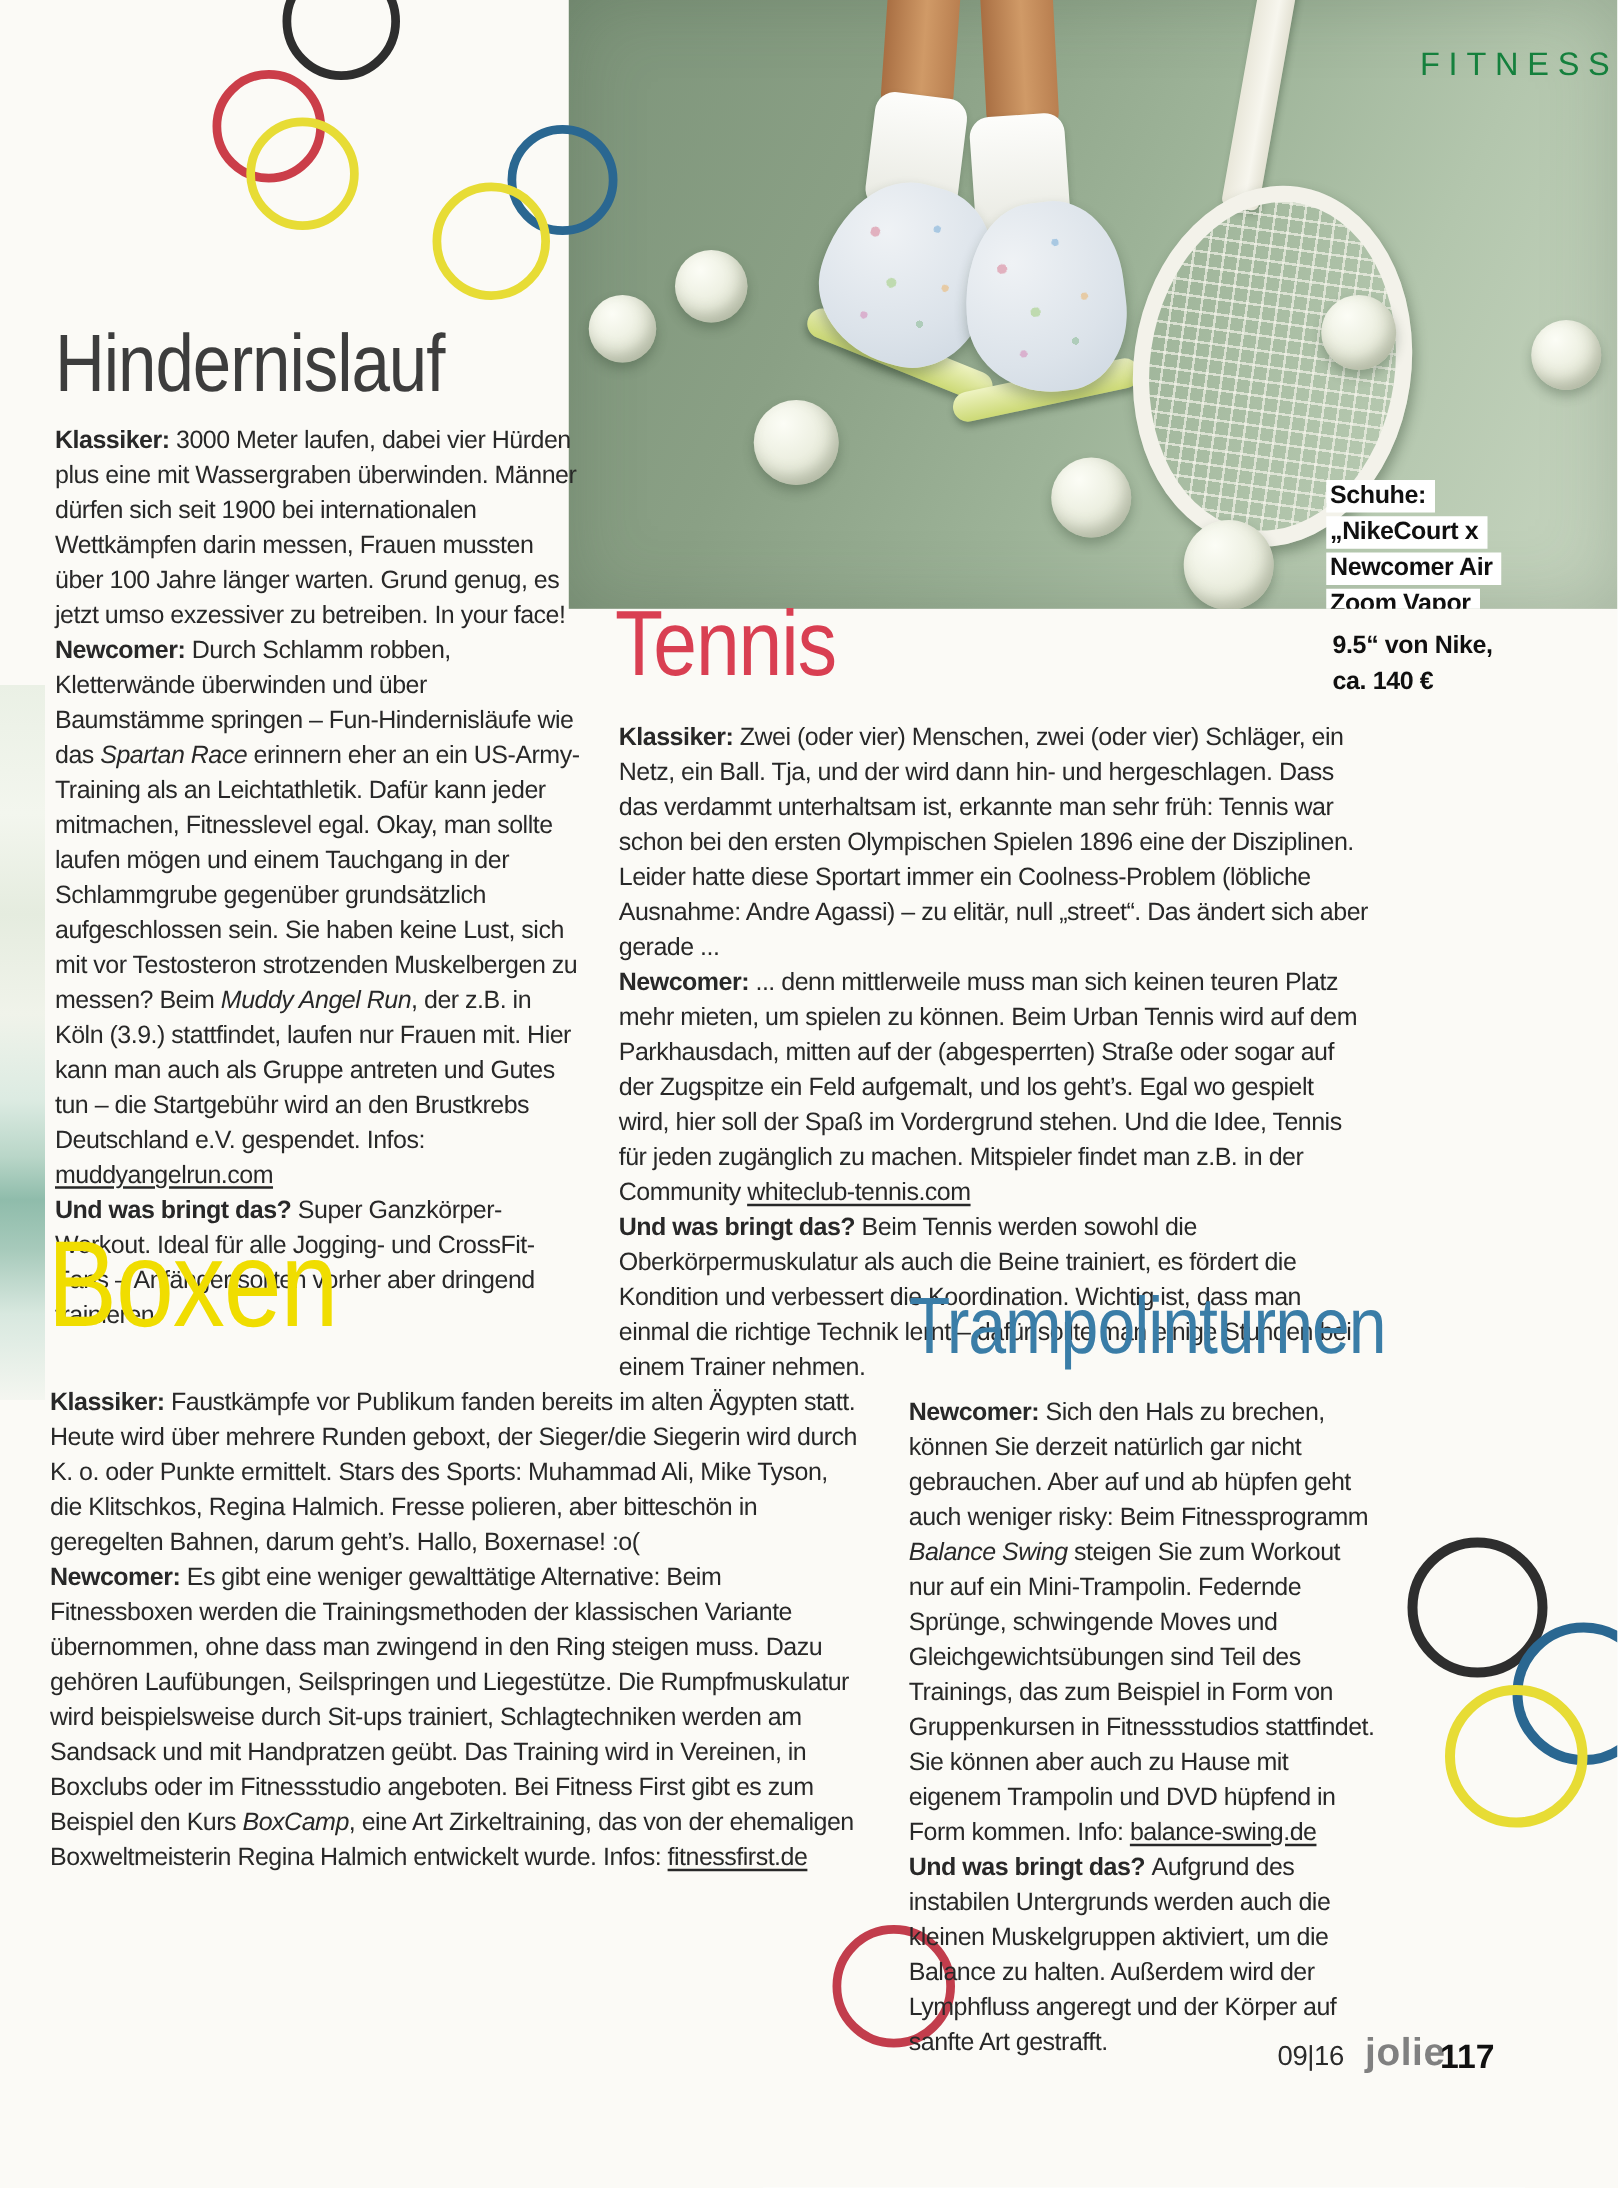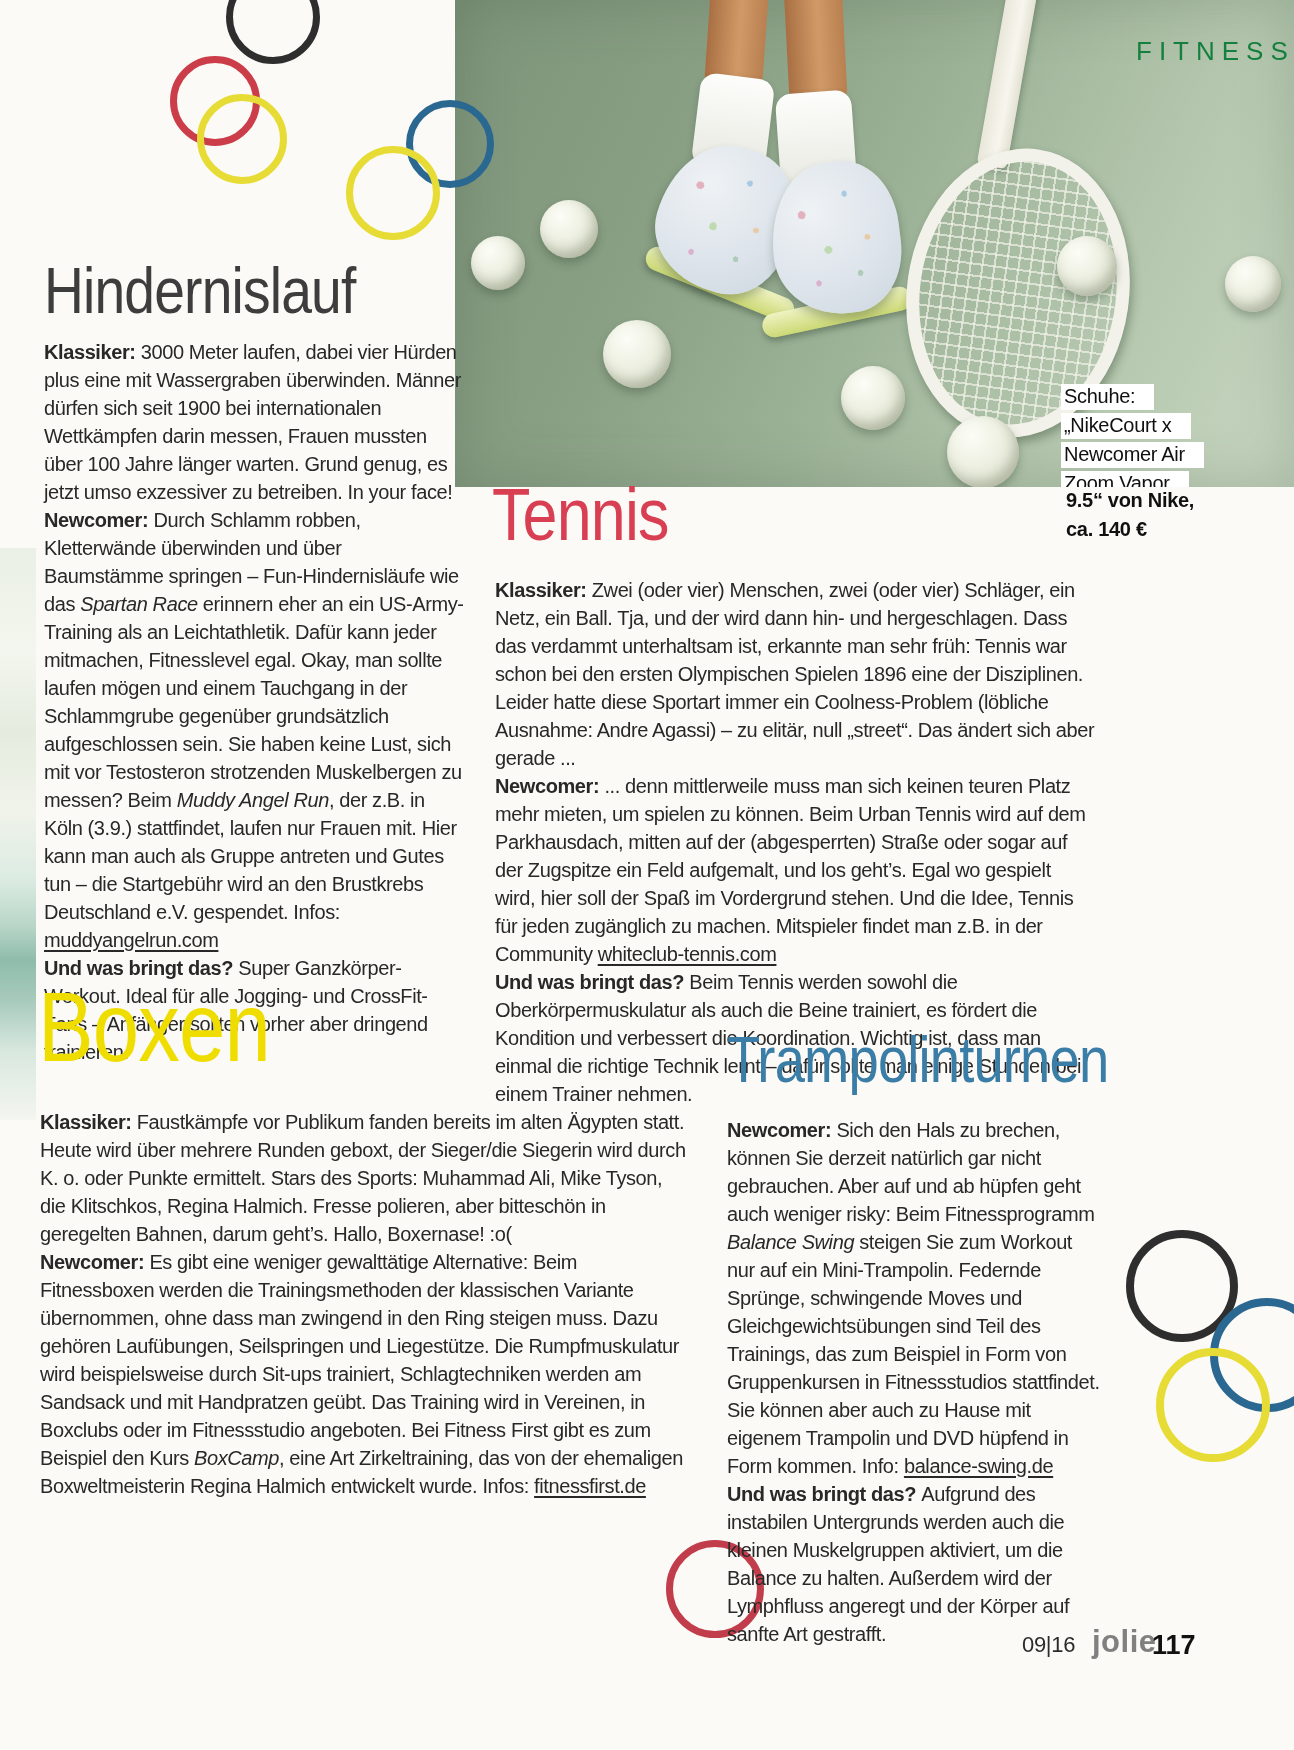--- a/index.html
+++ b/index.html
@@ -88,26 +88,26 @@
   .ball.b3{left:148px; top:320px; width:68px; height:68px;}
   .ball.b4{left:386px; top:366px; width:64px; height:64px;}
   .ball.b5{left:492px; top:416px; width:72px; height:72px;}
   .ball.b6{left:602px; top:236px; width:60px; height:60px;}
   .ball.b7{left:770px; top:256px; width:56px; height:56px;}
   
   .photo-caption{left:606px; top:384px; width:200px;}
   .photo-caption .cap-line{
     position:static; display:table;
     background:#ffffff; color:#101010;
-    font-weight:normal; font-size:20px; line-height:23px;
-    padding:1px 19px 2px 3px; margin-bottom:3px;
+    font-weight:bold; font-size:20px; line-height:23px;
+    padding:1px 7px 2px 3px; margin-bottom:3px;
     letter-spacing:-0.3px;
   }
   .caption-below{
-    position:absolute; left:1066px; top:486px; z-index:2;
+    position:absolute; left:1066px; top:502px; z-index:2;
     font-weight:bold; font-size:20px; line-height:29px; color:#101010;
     letter-spacing:-0.3px;
   }
   .caption-below div{white-space:nowrap;}
   
   .section-label{
     position:absolute; left:1136px; top:36px; z-index:3;
     font-size:26px; letter-spacing:7px; color:#15803d; font-weight:400;
   }
   

